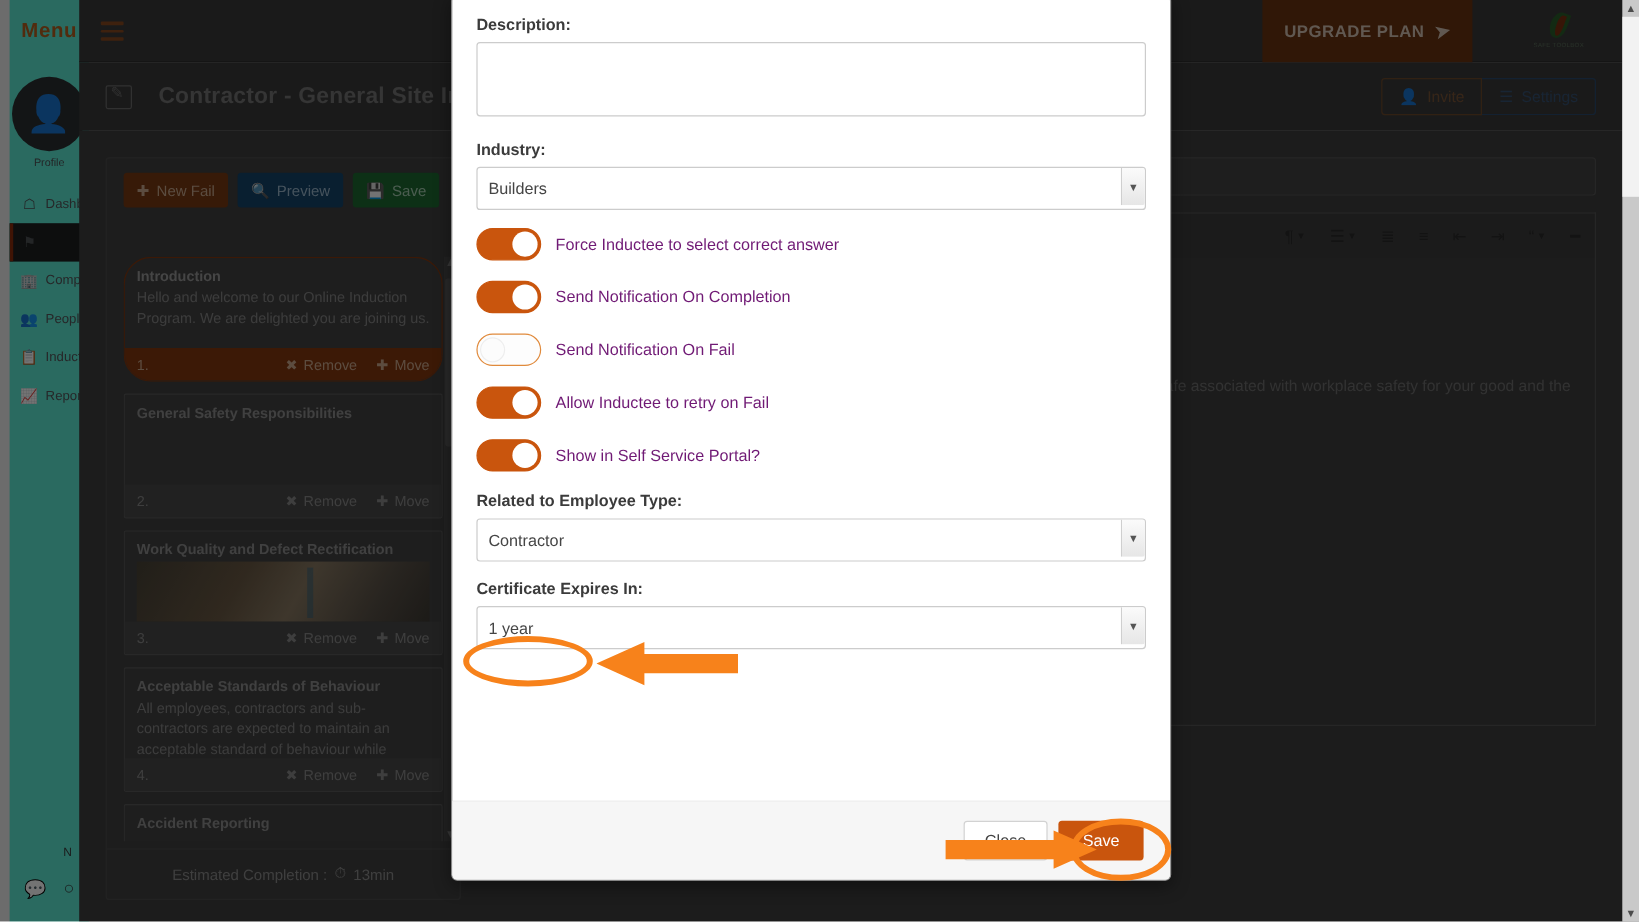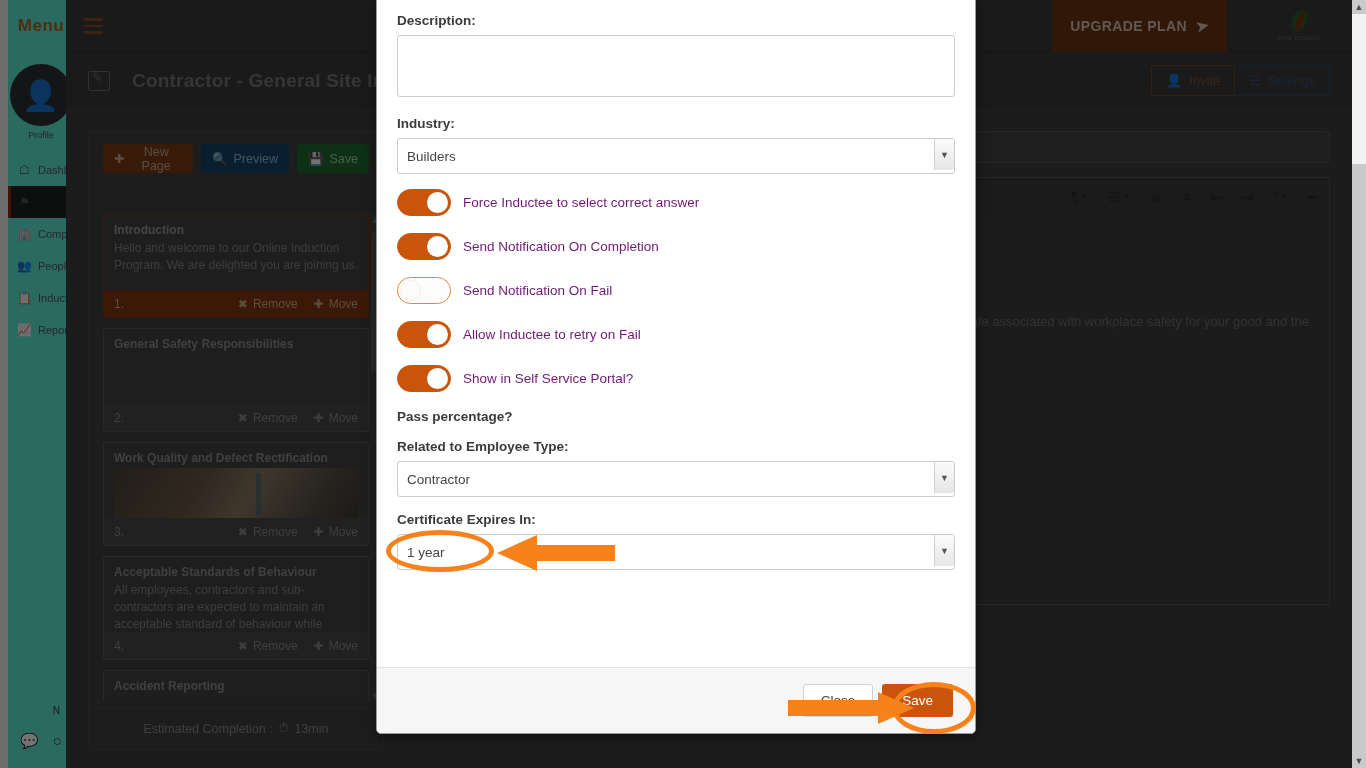--- a/index.html
+++ b/index.html
@@ -127,21 +127,21 @@
   .ebtn.save { background: #1d6b32; color: #a7cdb2; }
 
   .cards-wrap {
     position: absolute; left: 14px; right: 14px; top: 82px; bottom: 48px;
     overflow: hidden;
   }
   .card {
     border: 1px solid #5a5a5a; border-radius: 2px; margin-bottom: 10px;
     background: #444444; position: relative; overflow: hidden;
   }
-  .card.active { border-color: #85380f; }
+  .card.active { border-color: #85380f; border-radius: 23px; }
   .card-body { padding: 8px 10px 6px 10px; height: 75px; overflow: hidden; }
   .card-title { font-size: 12px; font-weight: bold; color: #8e8e8e; margin-bottom: 3px; }
   .card.active .card-title { color: #9a9a9a; }
   .card-text { font-size: 12px; line-height: 17px; color: #868686; }
   .card-img { width: 100%; height: 52px; margin-top: 3px; overflow: hidden; position: relative;
     background: linear-gradient(120deg,#4a4438 0%,#6b5a45 35%,#8a7a63 55%,#5a5248 80%,#3e3a34 100%); }
   .card-img:after {
     content: ""; position: absolute; left: 58%; top: 10%; width: 5px; height: 80%;
     background: #2f5f7a; opacity: .5;
   }
@@ -359,21 +359,21 @@
         </button>
       </div>
     </div>
 
     <div class="body-area">
 
       <div class="editor-panel">
         <div class="editor-toolbar">
           <button class="ebtn newpage">
             <span>✚</span>
-            <span>New Page</span>
+            <span>New Fail</span>
           </button>
           <button class="ebtn preview">
             <span>🔍</span>
             <span>Preview</span>
           </button>
           <button class="ebtn save">
             <span>💾</span>
             <span>Save</span>
           </button>
         </div>
@@ -540,21 +540,20 @@
         <span class="toggle-label">Allow Inductee to retry on Fail</span>
       </div>
       <div class="toggle-row">
         <div class="toggle">
             <div class="knob"></div>
           </div>
         <span class="toggle-label">Show in Self Service Portal?</span>
       </div>
 
       <div class="fgroup">
-        <label class="flabel">Pass percentage?</label>
       </div>
 
       <div class="fgroup">
         <label class="flabel">Related to Employee Type:</label>
         <div class="fselect-wrap">
           <select class="fselect">
             <option>Contractor</option>
           </select>
           <div class="fselect-btn">▼</div>
         </div>

